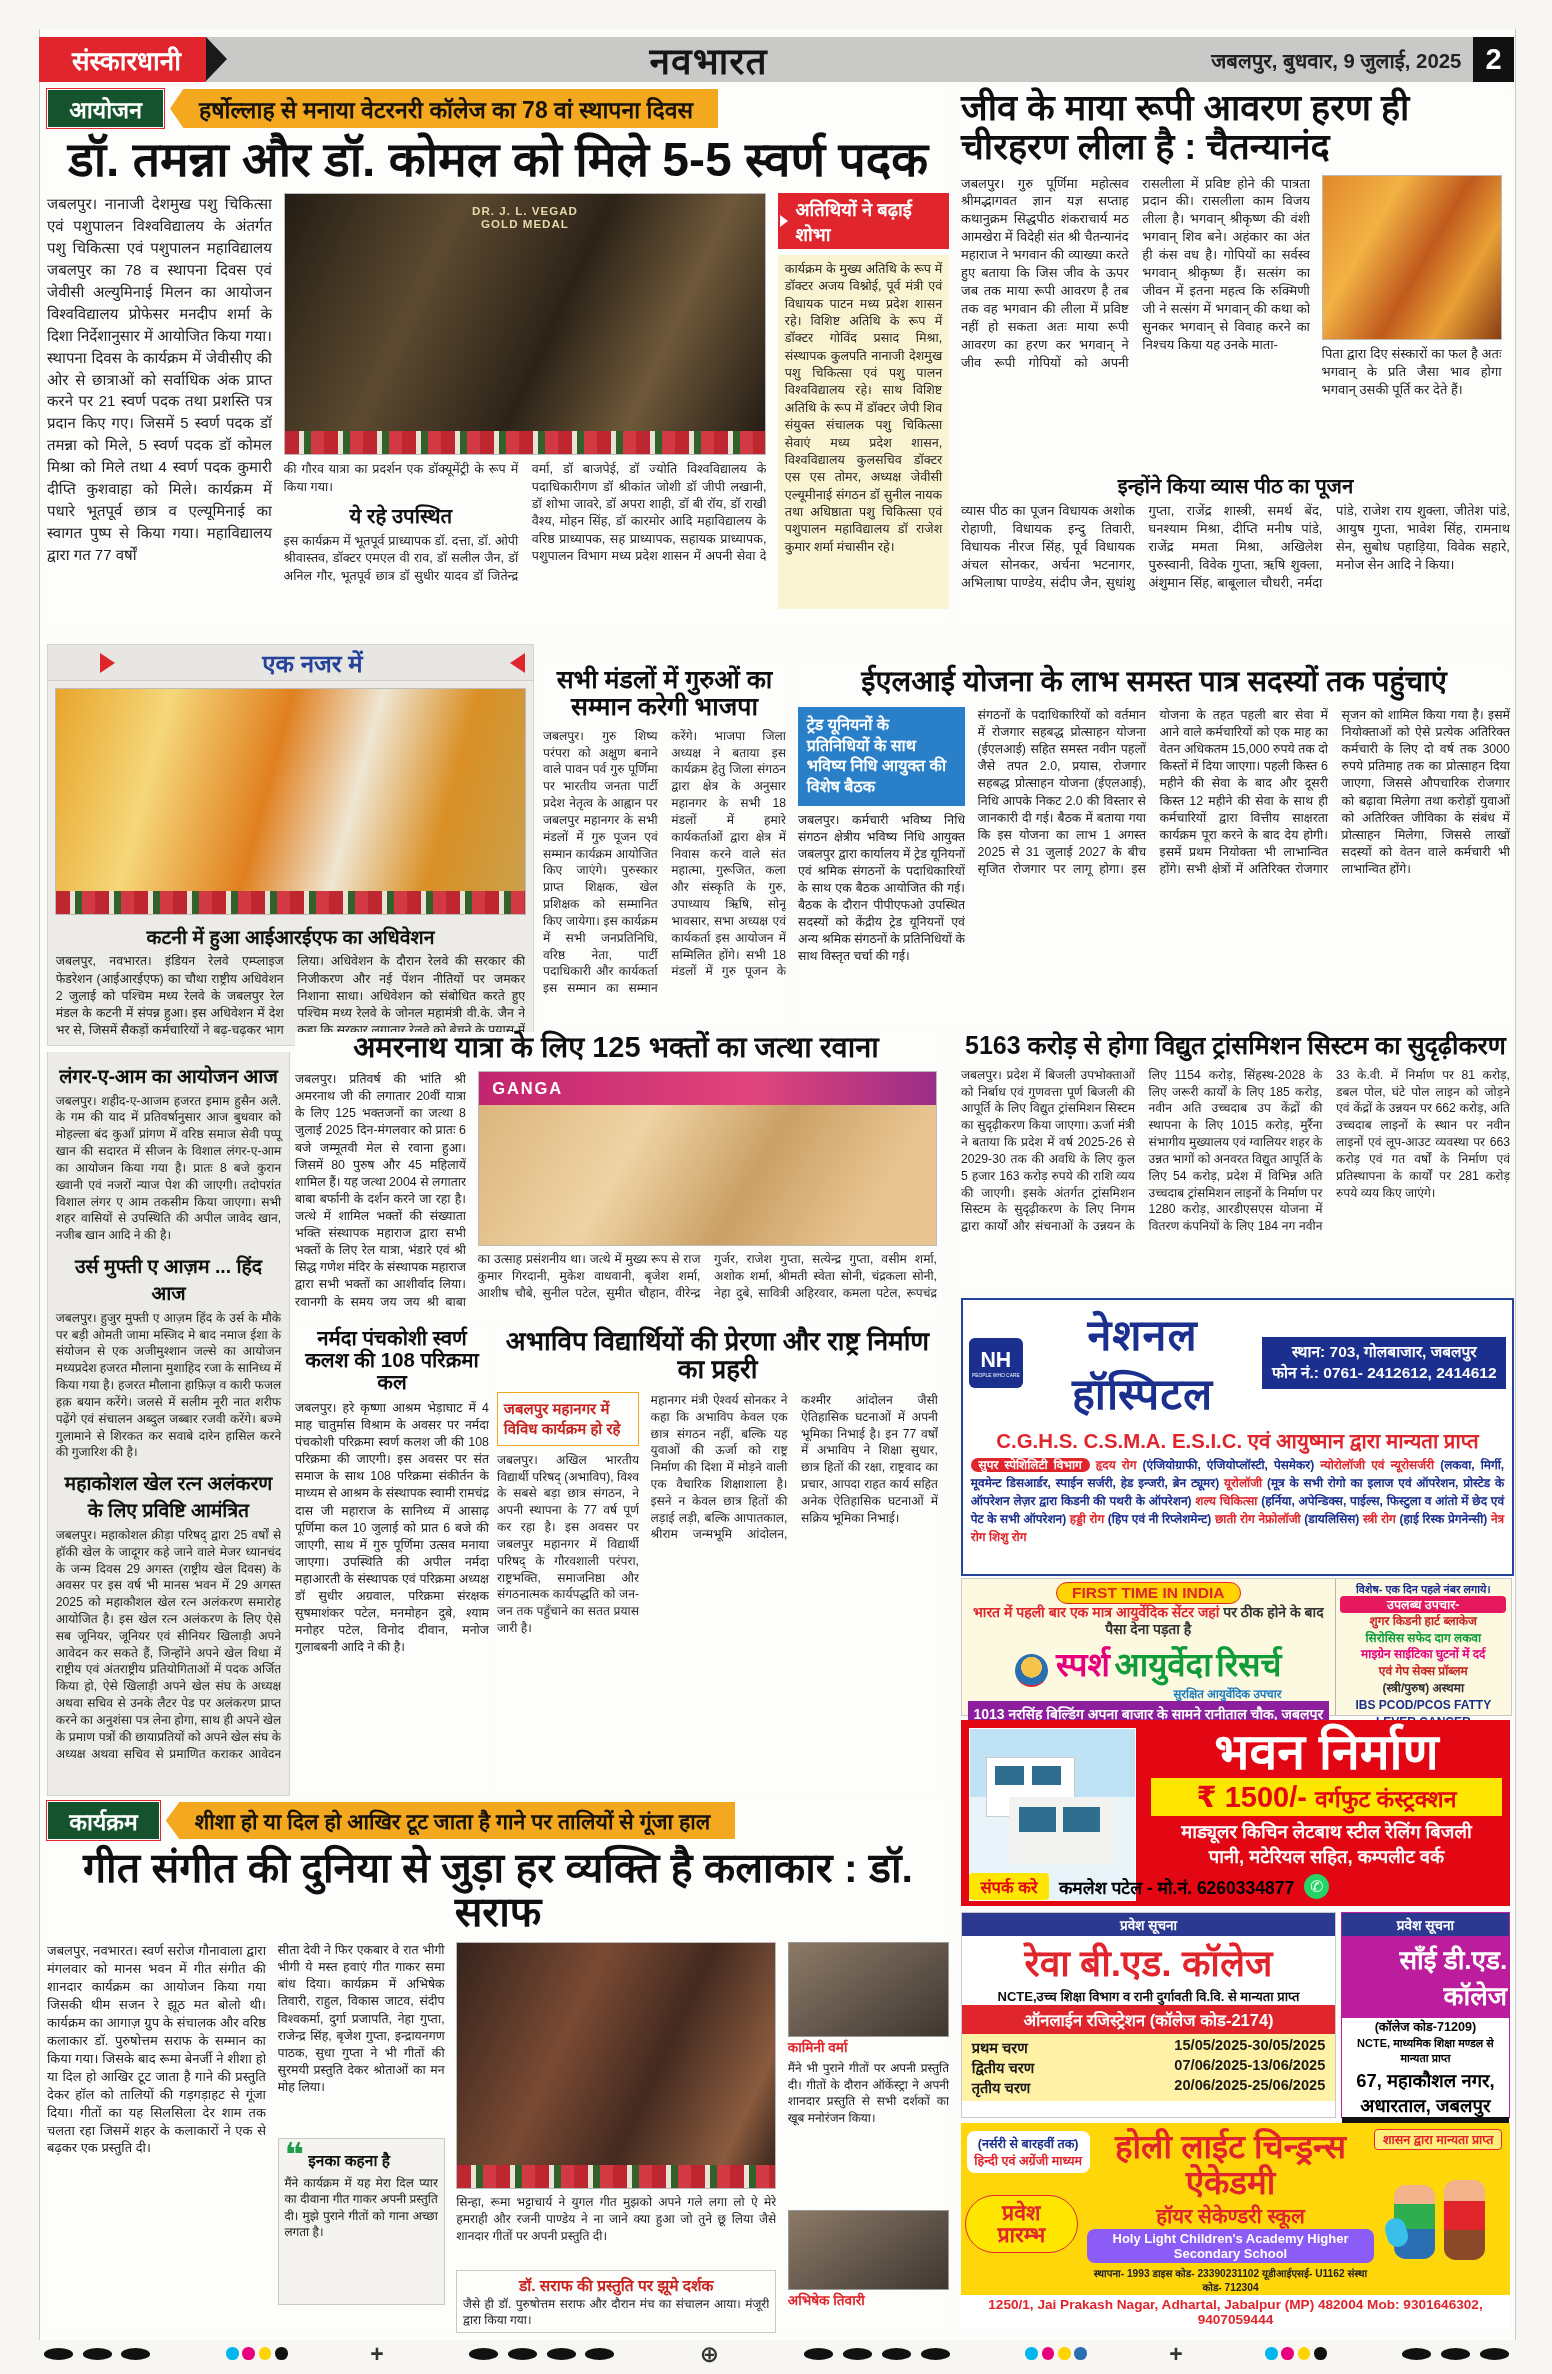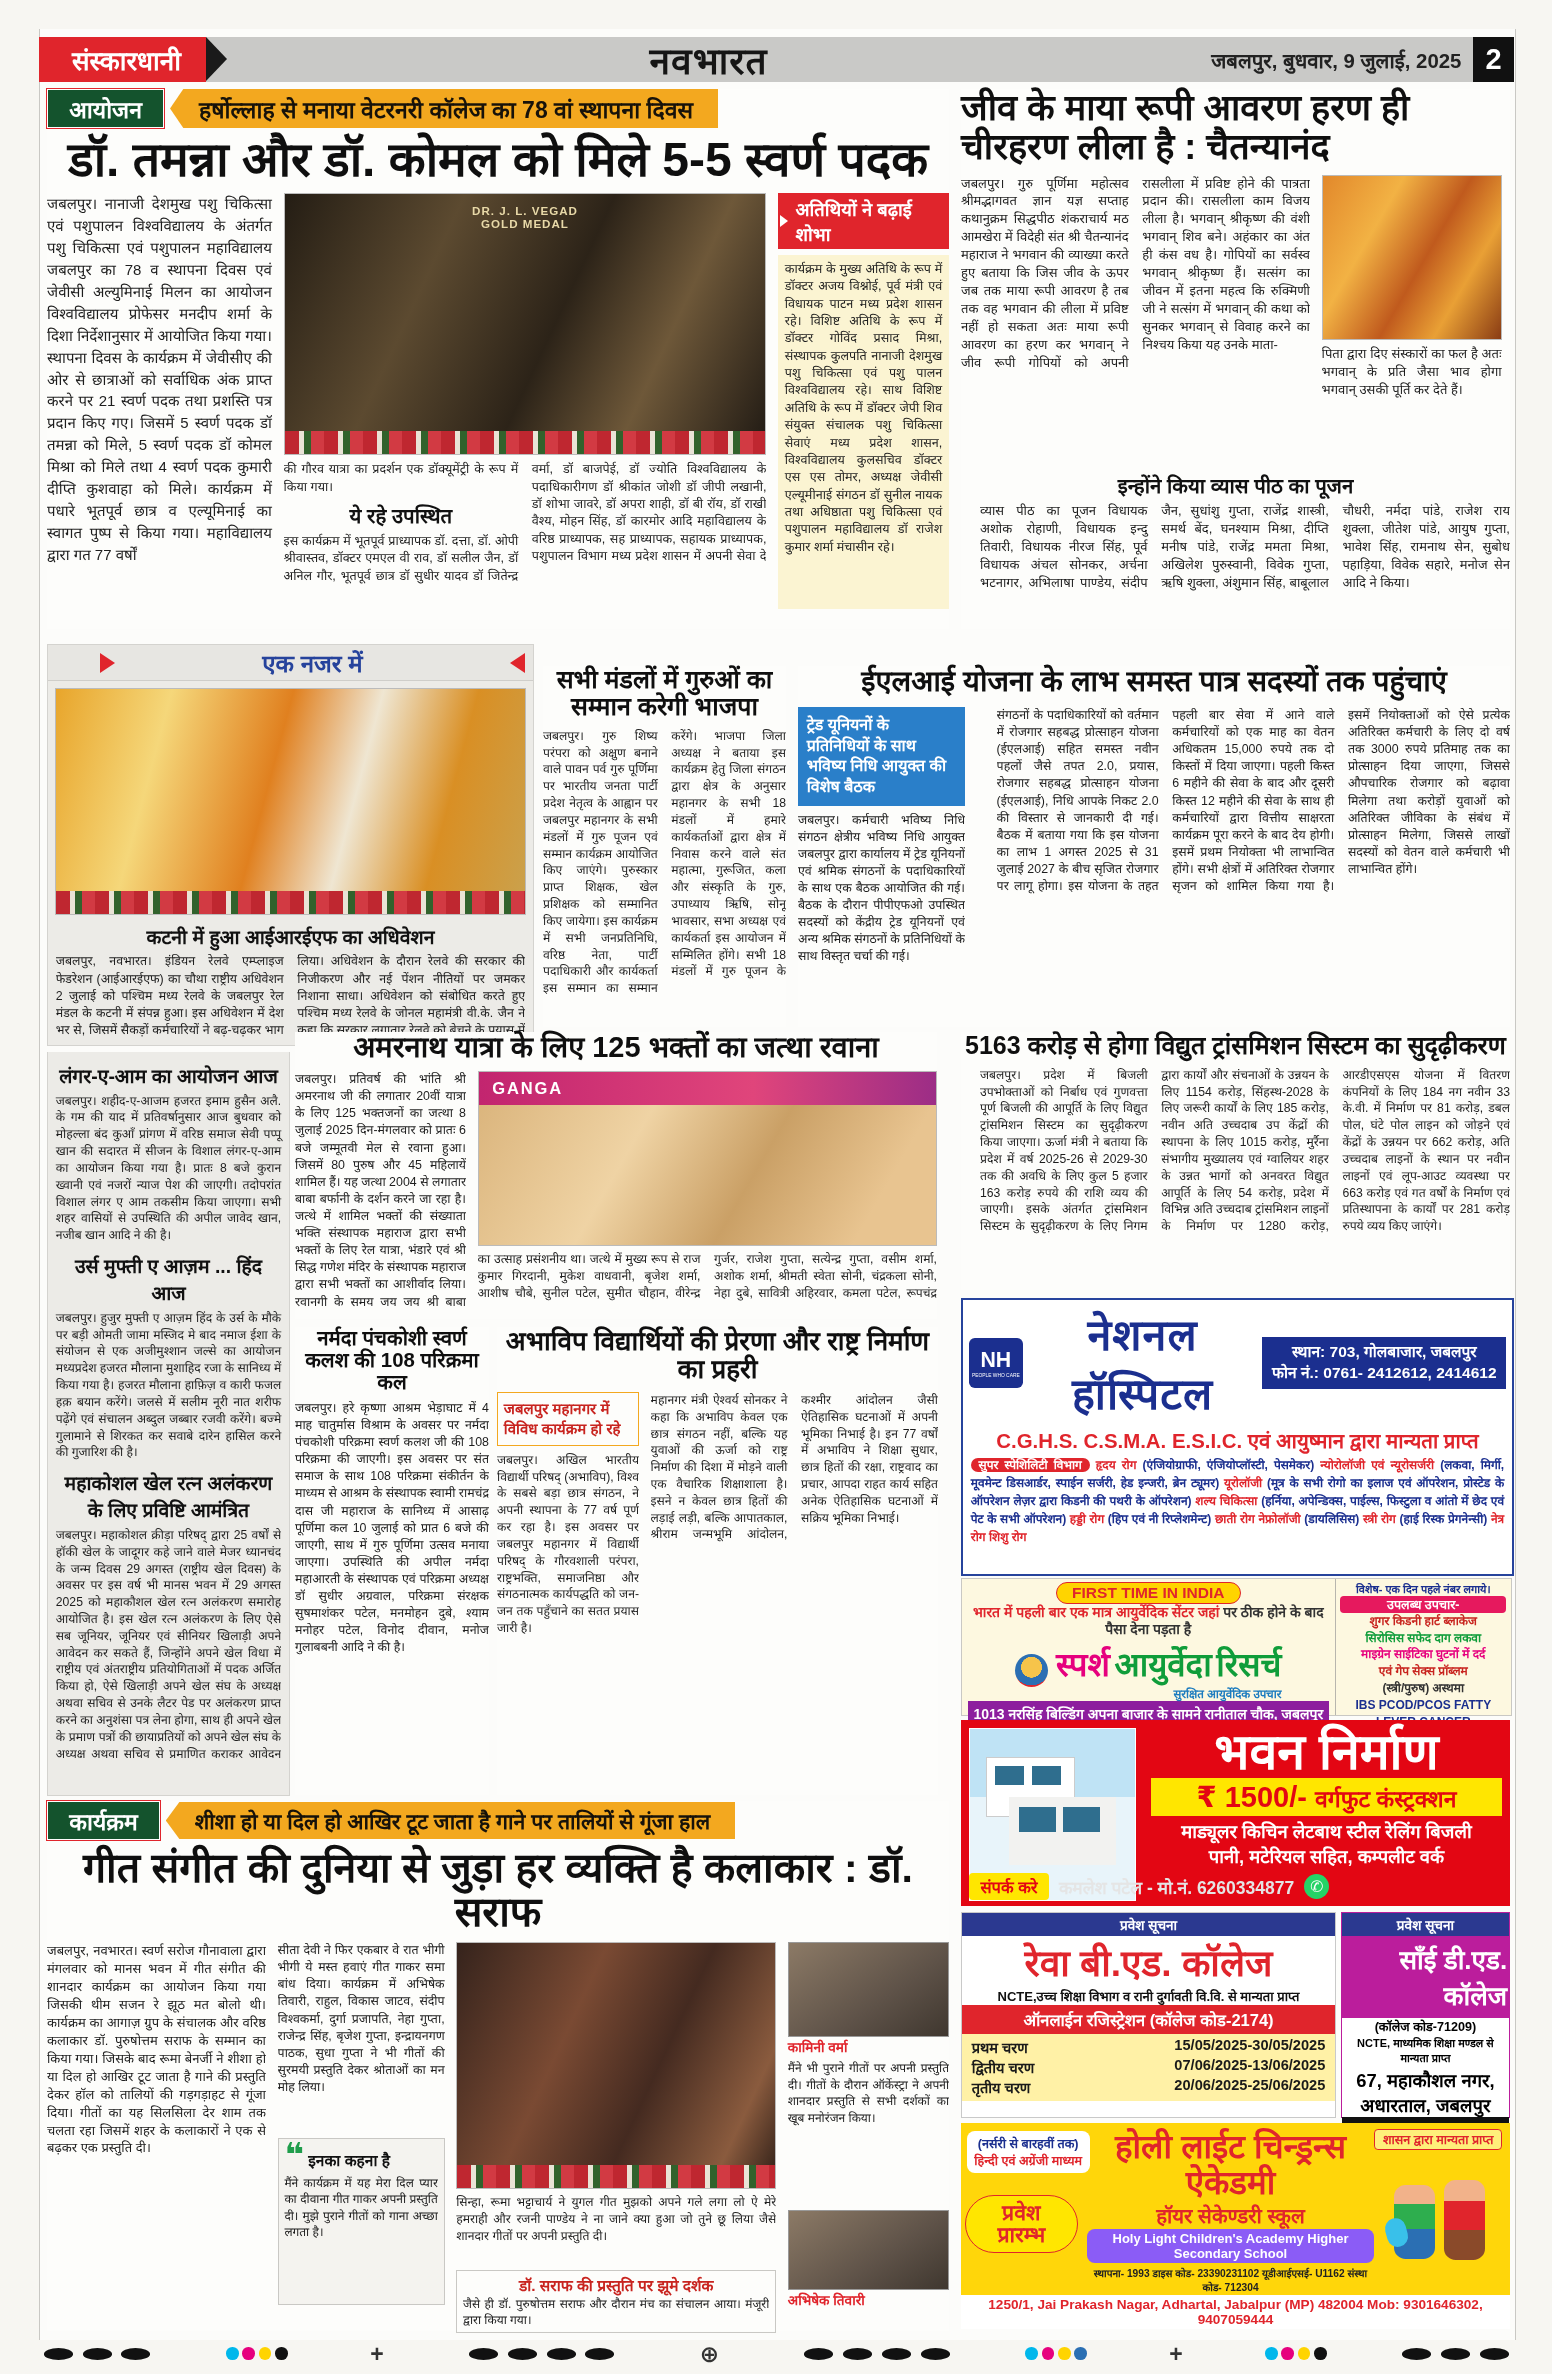--- a/index.html
+++ b/index.html
@@ -11,21 +11,21 @@
   .edition{position:relative;height:45px;background:#e0252c;color:#fff;font-weight:bold;font-size:26px;display:flex;align-items:center;padding:0 25px 0 33px;}
   .edition:after{content:"";position:absolute;right:-21.3px;top:0;border-top:22px solid transparent;border-bottom:22px solid transparent;border-left:21.3px solid #1a1a1a;}
   .nbtitle{flex:1;text-align:center;font-size:37px;font-weight:900;color:#151515;letter-spacing:1px;}
   .dateline{font-size:20.4px;font-weight:bold;color:#222;margin-right:11.6px;}
   .pagenum{width:41px;height:45px;background:#111;color:#fff;font-size:29px;font-weight:bold;display:flex;align-items:center;justify-content:center;}
   
   .art{position:absolute;background:#fdfdfb;}
   .bx{border:1px solid #d4d3cf;background:#ecebe7;}
   .body{font-size:13px;line-height:1.38;text-align:justify;color:#1d1d1d;}
   .c2{column-count:2;column-gap:13.6px;}
-  .c3{column-count:3;column-gap:13.6px;margin-left:19px;}
+  .c3{column-count:3;column-gap:13.6px;}
   .hl{font-weight:900;color:#0f0f0f;text-align:center;line-height:1.08;margin:0;}
   .kickrow{display:flex;align-items:center;height:39px;}
   .kbox{position:relative;background:#14532d;color:#fff;font-weight:bold;font-size:23px;padding:2.9px 21.3px;border:1.9px solid #fff;outline:1px solid #e0252c;}
   .kstrip{position:relative;background:#f3a81f;color:#17120a;font-weight:bold;font-size:23px;padding:3.9px 25px 3.9px 29px;margin-left:5.8px;clip-path:polygon(13.6px 0,100% 0,100% 100%,13.6px 100%,0 50%);}
   .subh2{font-weight:900;font-size:23px;text-align:center;margin:5.8px 0 2.9px;color:#111;}
   .redtag{position:relative;background:#e0252c;color:#fff;font-weight:bold;font-size:18.4px;padding:2.9px 7.8px 2.9px 17.5px;margin-bottom:5.8px;}
   .redtag:before{content:"";position:absolute;left:1.9px;top:50%;transform:translateY(-50%);border-top:6.8px solid transparent;border-bottom:6.8px solid transparent;border-left:8.7px solid #fff;}
   .ph{position:relative;overflow:hidden;border:1px solid #bbb;}
   .garland{position:absolute;left:0;right:0;bottom:0;height:23px;background:repeating-linear-gradient(90deg,#bf2730 0 13.6px,#e9e3d6 13.6px 19.4px,#31622c 19.4px 26px,#d23a43 26px 39px);}
   .clip{overflow:hidden;}
@@ -290,21 +290,21 @@
         <span>₹ 1500/-</span>
         <span style="font-size:23px;">वर्गफुट कंस्ट्रक्शन</span>
       </div>
       <div class="bhvtext" style="margin-top:3.9px;">
         <div>माड्यूलर किचिन लेटबाथ स्टील रेलिंग बिजली</div>
         <div>पानी, मटेरियल सहित, कम्पलीट वर्क</div>
       </div>
     </div>
     <div style="position:absolute;left:7.8px;bottom:5.8px;display:flex;align-items:center;gap:9.7px;">
       <span style="background:#ffe600;color:#e30613;font-weight:900;font-size:16.5px;padding:1.9px 11.6px;border-radius:3.9px;">संपर्क करे</span>
-      <span style="color:#e5e5e5;font-weight:bold;font-size:17.5px;">कमलेश पटेल - मो.नं. 6260334877</span>
+      <span style="color:#000000;font-weight:bold;font-size:17.5px;">कमलेश पटेल - मो.नं. 6260334877</span>
       <span style="width:25px;height:25px;border-radius:50%;background:#25d366;color:#fff;display:inline-flex;align-items:center;justify-content:center;font-size:15.5px;">✆</span>
     </div>
   </section>
 
   <section class="art" style="left:961px;top:1912px;width:549px;height:206px;display:flex;gap:4.9px;">
     <div class="reva" style="width:373px;">
       <div class="advsuchna">प्रवेश सूचना</div>
       <div class="revaname">रेवा बी.एड. कॉलेज</div>
       <div style="font-weight:900;font-size:13px;text-align:center;color:#111;">NCTE,उच्च शिक्षा विभाग व रानी दुर्गावती वि.वि. से मान्यता प्राप्त</div>
       <div class="redband">ऑनलाईन रजिस्ट्रेशन (कॉलेज कोड-2174)</div>

